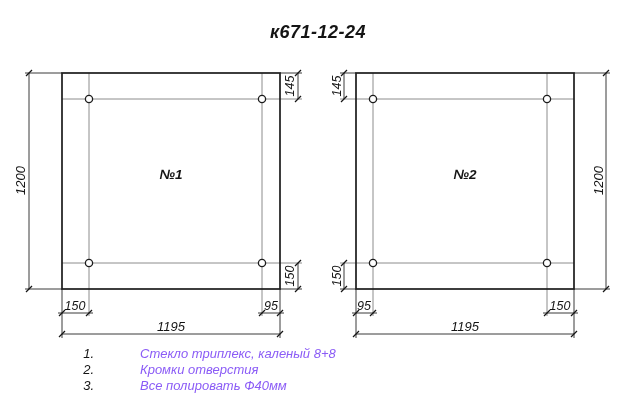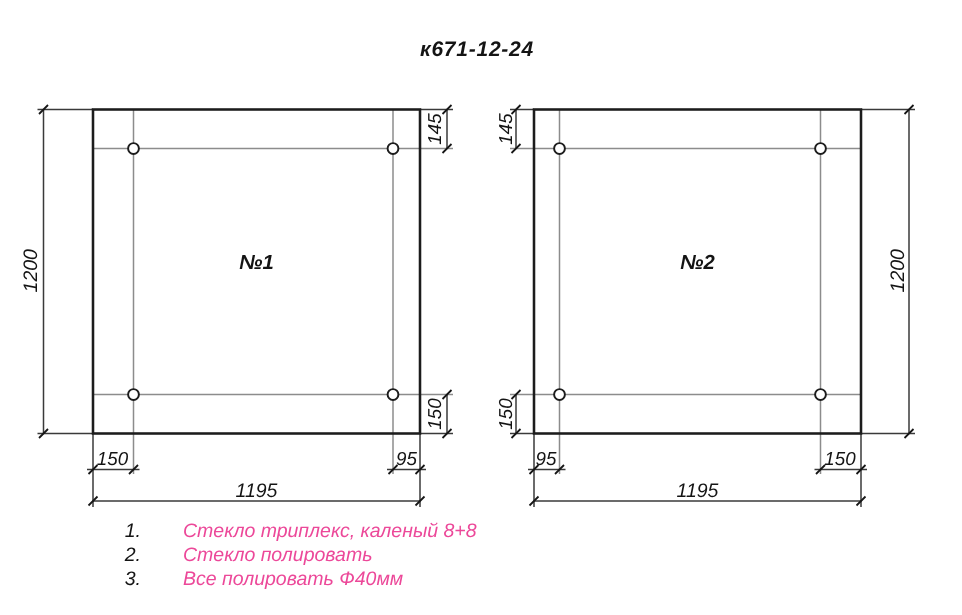--- a/index.html
+++ b/index.html
@@ -16,27 +16,27 @@
                 -1.5px 1.5px 0 #d6d6d6, 1.5px 1.5px 0 #cfcfcf,
                  5px 6px 7px rgba(150,150,150,0.55);
   }
   svg.lines{position:absolute;left:0;top:0;z-index:2;}
   .lbl{
     position:absolute;z-index:3;color:#141414;
     font-style:italic;font-size:12.5px;line-height:13px;text-align:center;
     white-space:nowrap;
   }
   .rot{transform:rotate(-90deg);transform-origin:center;}
-  .title-lbl{font-size:14px;font-weight:bold;letter-spacing:0.5px;}
+  .title-lbl{font-size:18px;font-weight:bold;letter-spacing:0.5px;}
   .panel-lbl{font-size:13.5px;font-weight:bold;}
   .big{font-size:13px;}
   .note-num{position:absolute;z-index:3;width:24px;text-align:right;
     font-style:italic;font-size:13px;color:#141414;}
   .note-txt{position:absolute;z-index:3;text-align:right;
-    font-style:italic;font-size:13px;color:#ec4899;white-space:nowrap;}
+    font-style:italic;font-size:13px;color:#8b5cf6;white-space:nowrap;margin-left:18px;}
 </style>
 </head>
 <body>
 
 <div class="sheet">
 
 
   <svg class="lines" width="641" height="410" viewBox="0 0 641 410">
 
     <g stroke="#8c8c8c" stroke-width="1">
@@ -144,18 +144,18 @@
   <div class="lbl rot" style="left:315px;top:270px;width:44px;height:12px;">150</div>
   <div class="lbl rot big" style="left:571px;top:174px;width:54px;height:13px;">1200</div>
   <div class="lbl" style="left:343px;top:300px;width:42px;">95</div>
   <div class="lbl" style="left:539px;top:300px;width:42px;">150</div>
   <div class="lbl big" style="left:425px;top:320px;width:80px;">1195</div>
 
   <div>
     <span class="note-num" style="left:70px;top:346px;">1.</span>
     <span class="note-txt" style="left:122px;top:346px;">Стекло триплекс, каленый 8+8</span>
     <span class="note-num" style="left:70px;top:362px;">2.</span>
-    <span class="note-txt" style="left:122px;top:362px;">Стекло полировать</span>
+    <span class="note-txt" style="left:122px;top:362px;">Кромки отверстия</span>
     <span class="note-num" style="left:70px;top:378px;">3.</span>
     <span class="note-txt" style="left:122px;top:378px;">Все полировать Ф40мм</span>
   </div>
 
 </div>
 
 </body></html>

